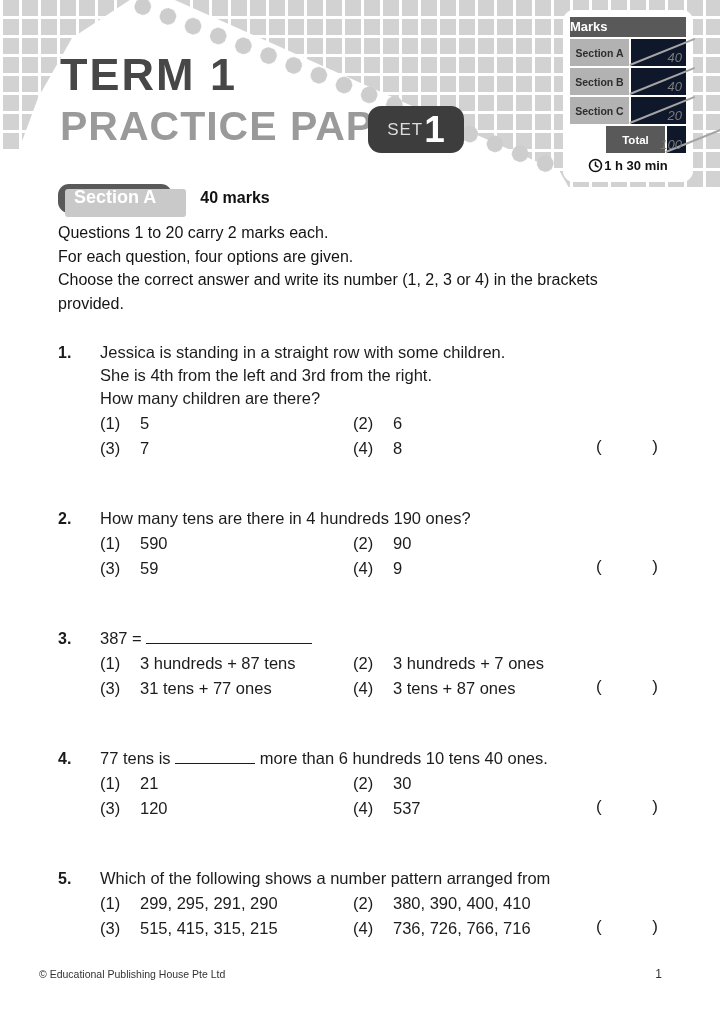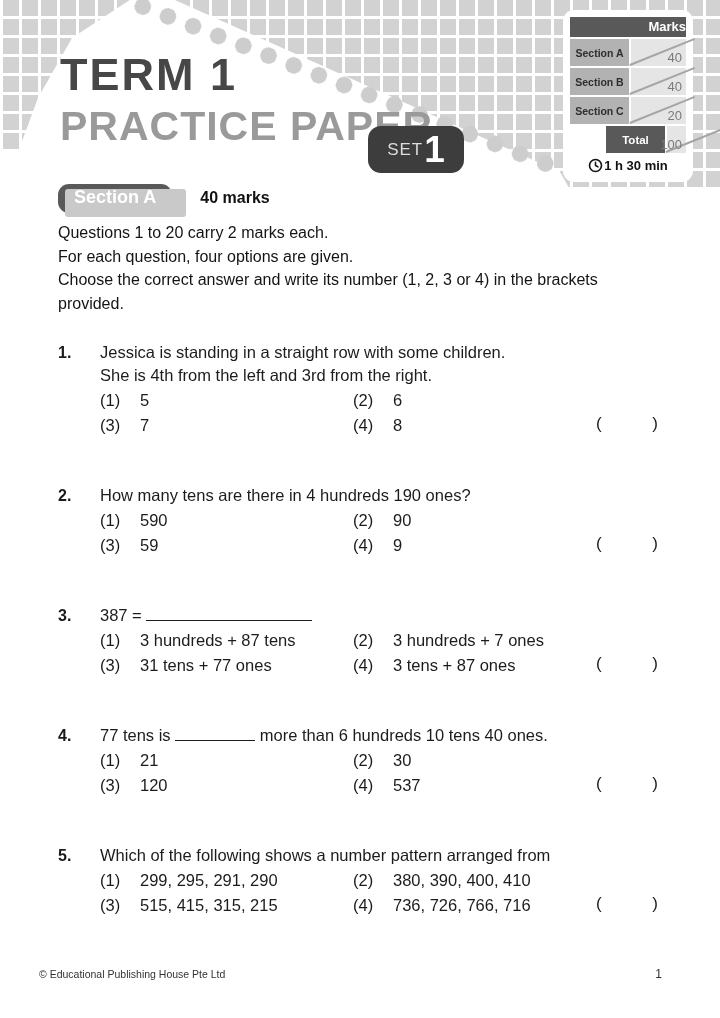--- a/index.html
+++ b/index.html
@@ -16,31 +16,31 @@
     clip-path:polygon(0 0,720px 0,720px 190px,560px 190px,560px 171px,285px 171px,285px 152px,0 152px);}
   .paper{position:absolute;left:0;top:0;width:720px;height:225px;background:#fff;
     clip-path:polygon(148px -12px,560px 172px,590px 225px,-30px 225px,18px 152px,38px 98px,72px 38px);}
   .holes{position:absolute;left:138px;top:-6px;width:452px;height:21px;
     transform:rotate(21.3deg);transform-origin:0 0;
     background-image:radial-gradient(circle at 9px 10px,#cdcdcd 0 8px,transparent 8.5px);
     background-size:27px 21px;background-repeat:repeat-x;}
   .term-title{position:absolute;left:60px;top:52px;font-size:45px;font-weight:bold;color:#474747;letter-spacing:2px;line-height:1;}
   .paper-title{position:absolute;left:60px;top:106px;font-size:41px;font-weight:bold;color:#9a9a9a;letter-spacing:1px;line-height:1;}
   .set-badge{position:absolute;left:368px;top:106px;width:96px;height:47px;background:#3d3d3d;border-radius:13px;
-    display:flex;align-items:center;justify-content:center;gap:1px;margin-top:20px;}
+    display:flex;align-items:center;justify-content:center;gap:1px;}
   .set-word{color:#dcdcdc;font-size:17px;letter-spacing:1px;}
   .set-num{color:#fff;font-size:37px;font-weight:bold;line-height:1;}
 
   
   .marks-card{position:absolute;left:563px;top:10px;width:130px;background:#fff;border-radius:11px;padding:7px 7px 4px;box-sizing:border-box;}
-  .marks-title{background:#595959;color:#fff;font-weight:bold;font-size:13px;text-align:right;height:20px;line-height:20px;}
+  .marks-title{background:#595959;color:#fff;font-weight:bold;font-size:13px;text-align:left;height:20px;line-height:20px;}
   .marks-row{display:flex;margin-top:2px;height:27px;}
   .marks-label{width:59px;background:#b2b2b2;color:#2e2e2e;font-weight:bold;font-size:10.5px;display:flex;align-items:center;justify-content:center;}
   .marks-row.total .marks-label{background:#595959;color:#fff;font-size:11.5px;margin-left:36px;}
-  .marks-value{flex:1;background:#e5e5e5;position:relative;margin-left:2px;}
+  .marks-value{flex:1;background:#0f172a;position:relative;margin-left:2px;font-style:italic;}
   .marks-value .diag{position:absolute;left:-1px;bottom:1px;width:70px;height:1.5px;background:#a5a5a5;transform:rotate(-22deg);transform-origin:left bottom;}
   .marks-value .num{position:absolute;right:4px;bottom:1px;font-size:13px;color:#7a7a7a;}
   .marks-duration{height:25px;display:flex;align-items:center;justify-content:center;gap:1px;font-weight:bold;font-size:13px;color:#111;}
 
   
   .section-row{position:relative;margin:0 0 6px 58px;height:30px;display:flex;align-items:center;}
   .section-badge{position:relative;background:#595959;color:#fff;font-weight:bold;font-size:18px;padding:3px 16px 5px;border-radius:11px;z-index:1;}
   .section-badge::after{content:"";position:absolute;left:7px;top:5px;right:-14px;bottom:-4px;background:#c9c9c9;z-index:-1;border-radius:3px;}
   .section-marks{margin-left:28px;font-weight:bold;font-size:16px;color:#111;}
 
@@ -132,20 +132,21 @@
     <div>Choose the correct answer and write its number (1, 2, 3 or 4) in the brackets</div>
     <div>provided.</div>
   </div>
 
   <div class="questions" id="questions">
       <div class="question">
         <div class="qnum">1.</div>
         <div class="qcontent">
           <div class="qline"><span>Jessica is standing in a straight row with some children.</span></div>
           <div class="qline"><span>She is 4th from the left and 3rd from the right.</span></div>
+          <div class="qline"><span>How many children are there?</span></div>
           <div class="options">
             <div class="option">
               <span class="olabel">(1)</span>
               <span class="ovalue">5</span>
             </div>
             <div class="option">
               <span class="olabel">(2)</span>
               <span class="ovalue">6</span>
             </div>
             <div class="option">

